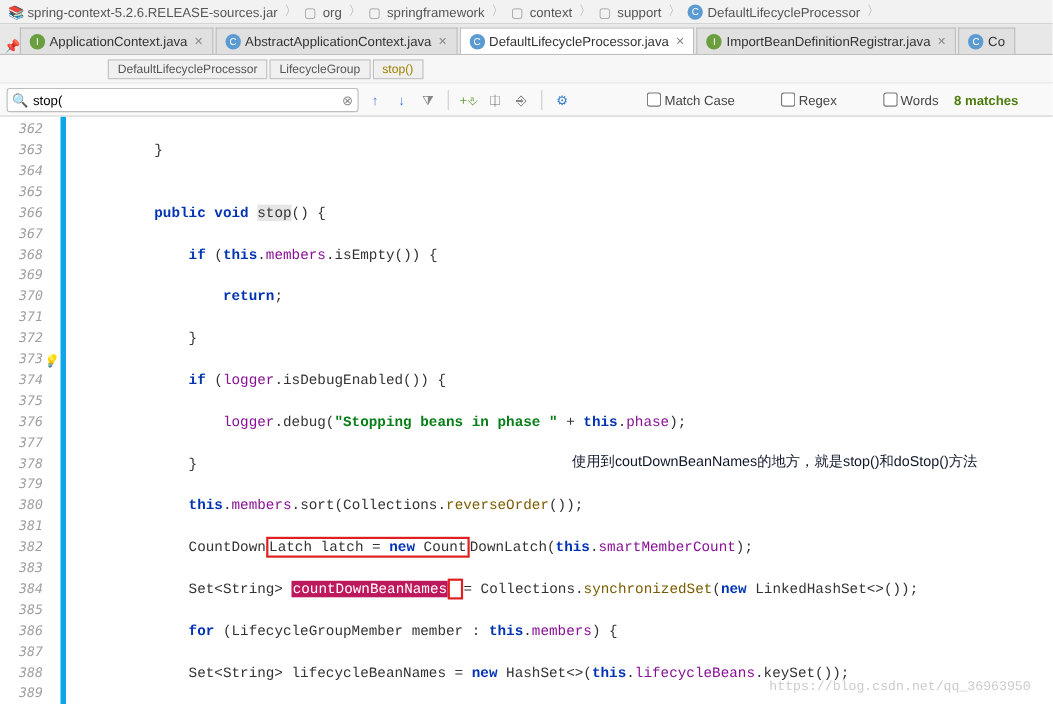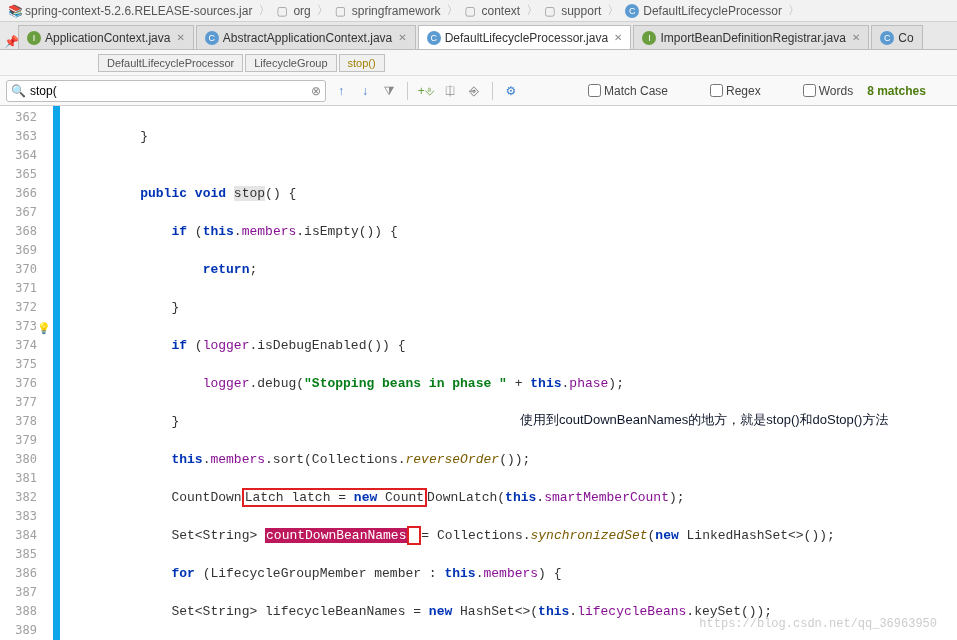--- a/index.html
+++ b/index.html
@@ -21,27 +21,27 @@
 .search-box .mag { color:#888; }
 .search-box .clr { color:#888; cursor:pointer; }
 .icon-btn { width:18px; height:18px; display:flex; align-items:center; justify-content:center; cursor:pointer; color:#666; }
 .arrow-up { color:#3b7fcd; font-weight:bold; }
 .arrow-down { color:#3b7fcd; font-weight:bold; }
 .vsep { width:1px; height:18px; background:#ccc; margin:0 3px; }
 .chk { display:flex; align-items:center; gap:3px; font-size:12px; color:#444;padding-left:36px; }
 .chk input { margin:0; }
 .matches { color:#4d7c0f; font-size:12px; margin-left:8px; font-weight:bold;}
 .editor { display:flex; height:calc(640px - 22px - 28px - 26px - 30px); overflow:hidden; }
-.gutter { width:60px; background:#fff; border-right:7px solid #0ea5e9; text-align:right; padding-top:2px; color:#a0a0a0; font-family:Consolas,monospace; font-size:12px; line-height:19px; }
+.gutter { width:60px; background:#fff; border-right:5px solid #0ea5e9; text-align:right; padding-top:2px; color:#a0a0a0; font-family:Consolas,monospace; font-size:12px; line-height:19px;font-style:italic; }
 .gutter .ln { padding-right:16px; position:relative; }
 .bulb { position:absolute; right:2px; top:2px; color:#f5c518; font-size:11px; }
 .code { flex:1; font-family:Consolas,"Courier New",monospace; font-size:13px; line-height:19px; padding:2px 0 2px 10px; white-space:pre; position:relative; }
 .kw { color:#0033b3; font-weight:bold; }
 .str { color:#067d17; font-weight:bold; }
-.mtd { color:#7a5c00;font-style:italic; }
+.mtd { color:#7a5c00; }
 .fld { color:#871094; }
 .hl-y { background:#e5e5e5; }
 .sel { background:#be185d; color:#fff; padding:0 1px; }
 .box { border:2px solid #e02020; padding:0 1px; }
 .annot { position:absolute; left:460px; top:304px; color:#0f172a; font-size:13px; font-family:"Microsoft YaHei",sans-serif; }
 .watermark { position:absolute; right:20px; bottom:6px; color:#ccc; font-size:12px; }
 .file-ico{display:inline-block;width:14px;height:14px;border-radius:50%;text-align:center;line-height:14px;font-size:9px;color:#fff;margin-right:4px;}
 .ico-c{background:#5c9bd1;}
 .ico-pkg{color:#999;}
 </style>

